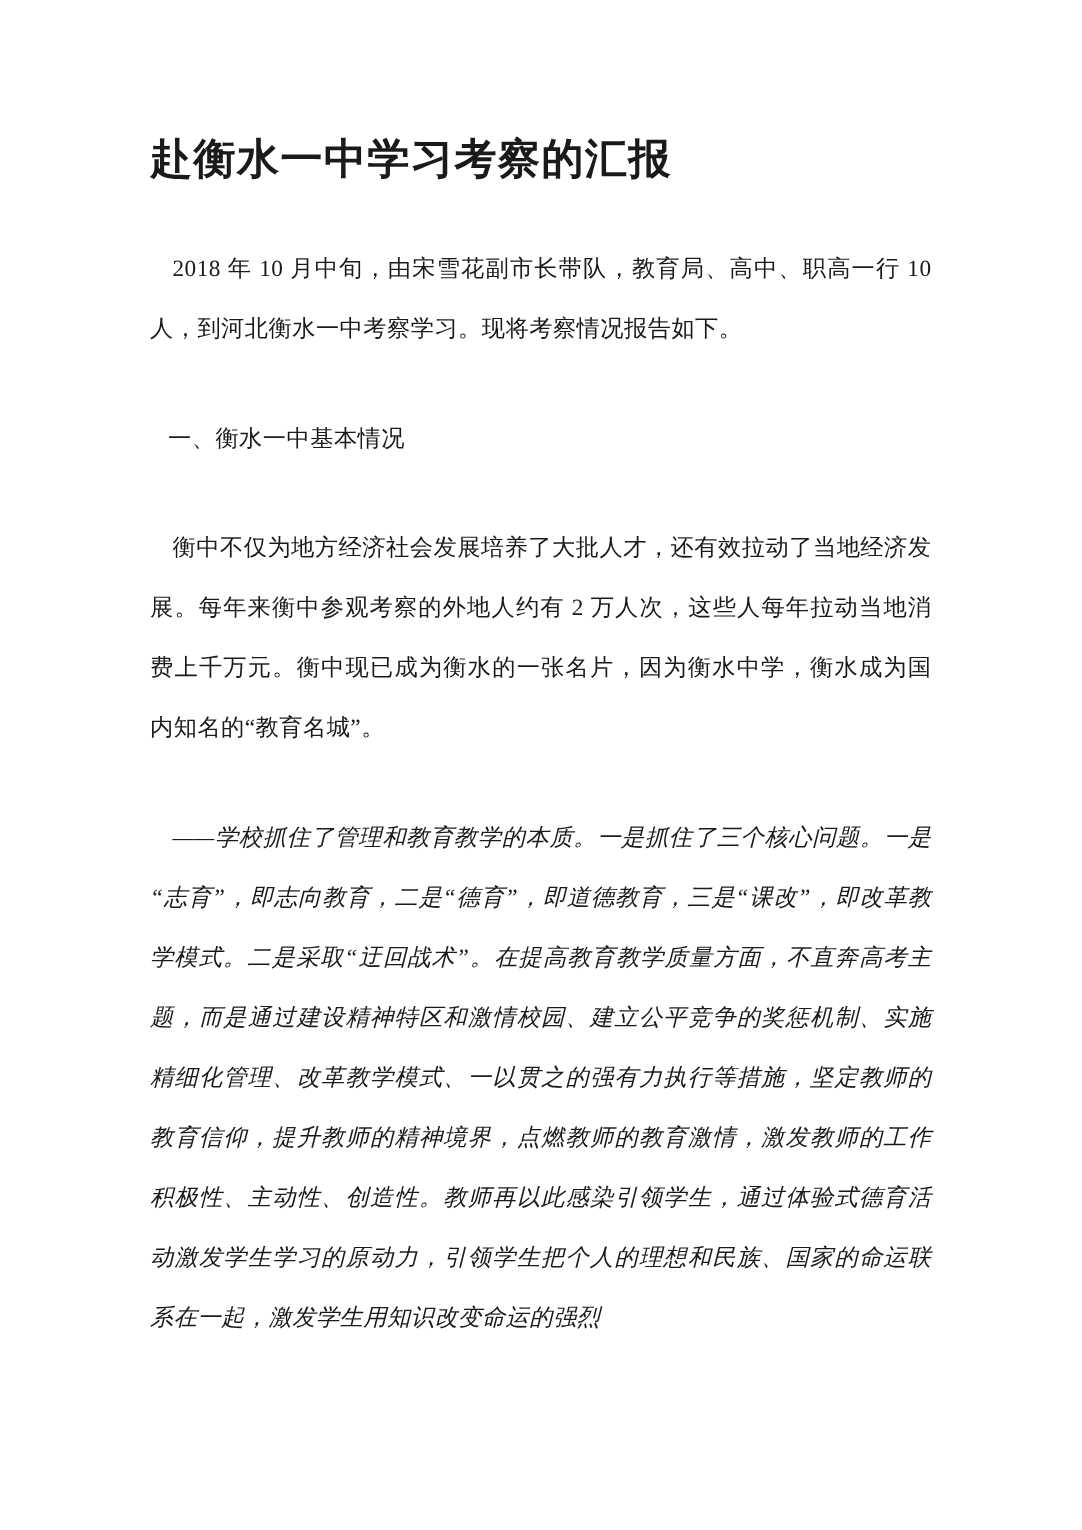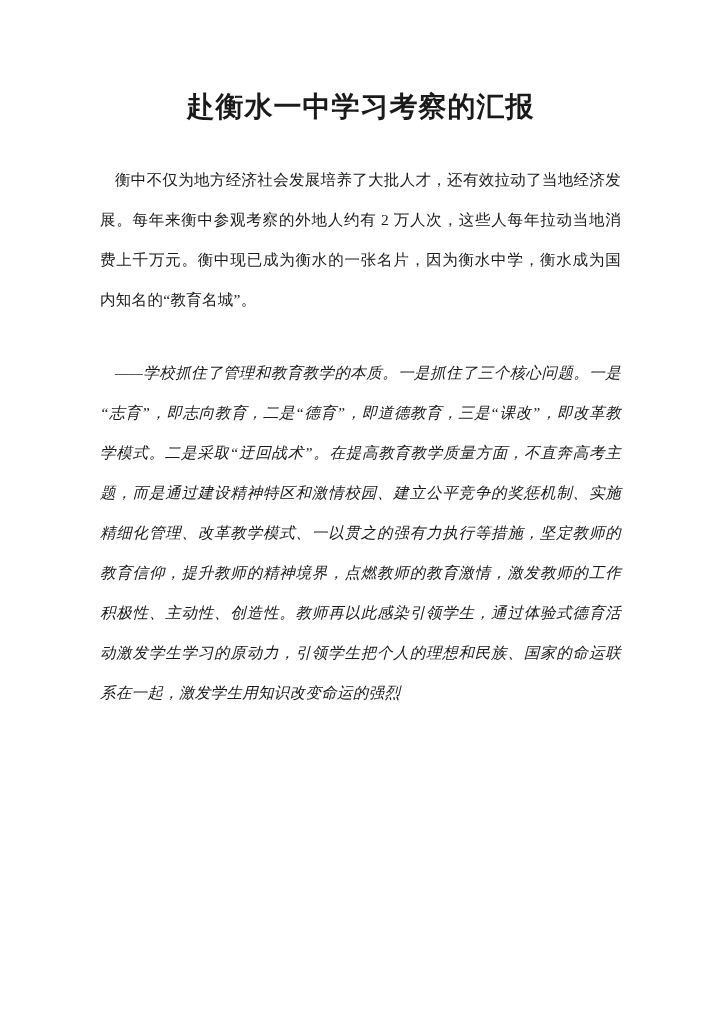--- a/index.html
+++ b/index.html
@@ -19,21 +19,21 @@
     width: 721px;
     height: 1020px;
     padding: 86px 100px 0 100px;
     background: #ffffff;
   }
   .doc-title {
     margin: 0 0 32px 0;
     font-size: 28px;
     font-weight: 700;
     line-height: 42px;
-    text-align: center;
+    text-align: left;
     letter-spacing: 1px;
   }
   .block {
     margin: 0 0 33px 0;
     font-size: 15.5px;
     line-height: 40px;
     text-align: justify;
     text-justify: inter-ideograph;
     letter-spacing: 0.3px;
   }
@@ -47,19 +47,21 @@
     margin-bottom: 0;
     font-style: italic;
   }
 </style>
 </head>
 <body>
 
 <div class="page">
   <h1 class="doc-title">赴衡水一中学习考察的汇报</h1>
 
+  <p class="block paragraph">2018 年 10 月中旬，由宋雪花副市长带队，教育局、高中、职高一行 10 人，到河北衡水一中考察学习。现将考察情况报告如下。</p>
 
+  <p class="block heading">一、衡水一中基本情况</p>
 
   <p class="block paragraph">衡中不仅为地方经济社会发展培养了大批人才，还有效拉动了当地经济发展。每年来衡中参观考察的外地人约有 2 万人次，这些人每年拉动当地消费上千万元。衡中现已成为衡水的一张名片，因为衡水中学，衡水成为国内知名的“教育名城”。</p>
 
 
   <p class="block paragraph">——学校抓住了管理和教育教学的本质。一是抓住了三个核心问题。一是“志育”，即志向教育，二是“德育”，即道德教育，三是“课改”，即改革教学模式。二是采取“迂回战术”。在提高教育教学质量方面，不直奔高考主题，而是通过建设精神特区和激情校园、建立公平竞争的奖惩机制、实施精细化管理、改革教学模式、一以贯之的强有力执行等措施，坚定教师的教育信仰，提升教师的精神境界，点燃教师的教育激情，激发教师的工作积极性、主动性、创造性。教师再以此感染引领学生，通过体验式德育活动激发学生学习的原动力，引领学生把个人的理想和民族、国家的命运联系在一起，激发学生用知识改变命运的强烈</p>
 </div>
 
 </body></html>

